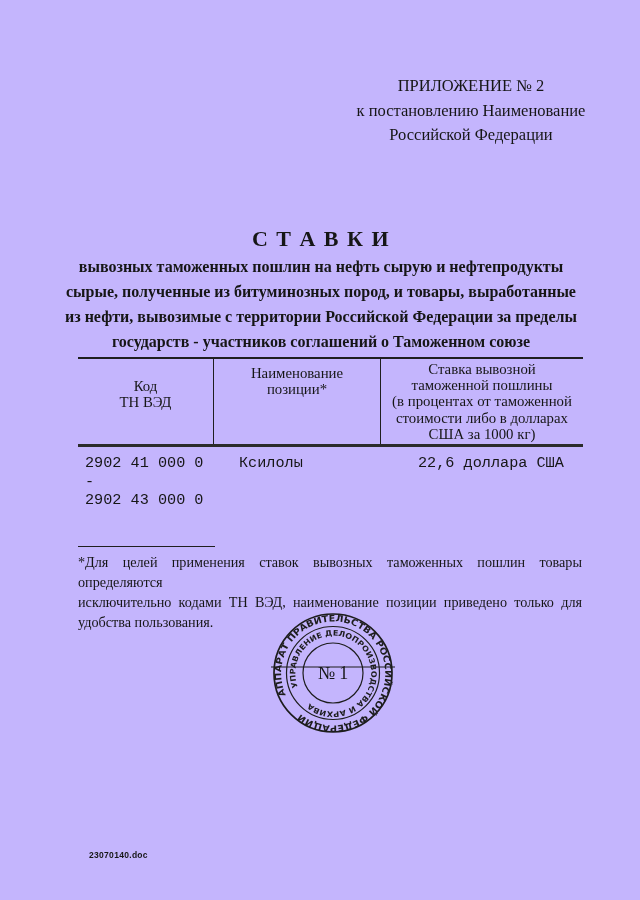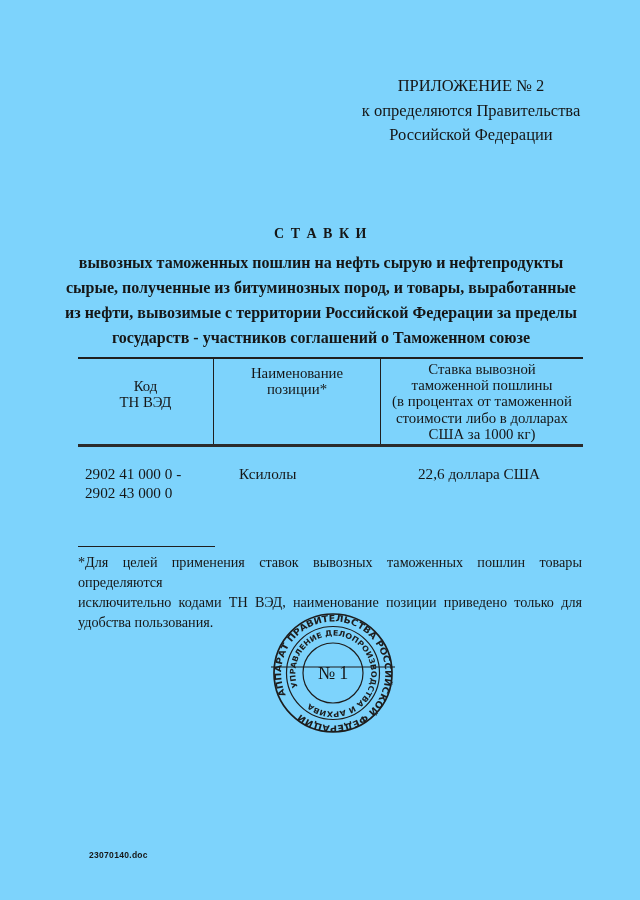--- a/index.html
+++ b/index.html
@@ -1,53 +1,53 @@
 <!DOCTYPE html>
 <html><head>
 <meta charset="utf-8">
 <style>
   html, body { margin:0; padding:0; background:#ffffff; }
   .page {
-    position:relative; width:640px; height:900px; background:#7dd3fc;
+    position:relative; width:640px; height:900px; background:#c4b5fd;
     font-family:"Liberation Serif","DejaVu Serif",serif; color:#161616;
     overflow:hidden;
   }
 
   
   .header-block {
     position:absolute; top:74px; left:350px; width:242px;
     text-align:center; font-size:16.5px; line-height:24.5px;
   }
 
   
   .title-block {
     position:absolute; top:226px; left:55px; width:532px;
     text-align:center; font-weight:700;
   }
-  .title-heading { font-size:14px; letter-spacing:1.5px; margin-bottom:8px; }
+  .title-heading { font-size:22px; letter-spacing:1.5px; margin-bottom:2px; }
   .title-body { font-size:16px; line-height:25px; white-space:pre-line; }
 
   
   .rates-table {
     position:absolute; top:357px; left:78px; width:505px;
     border-top:2px solid #1f1f1f;
   }
   .thead-row {
     display:flex; height:88px; box-sizing:border-box;
     border-bottom:3px solid #2b2b2b;
   }
   .th {
     box-sizing:border-box; text-align:center; font-size:14.8px;
     line-height:16.2px; white-space:pre-line;
   }
   .th.c1 { width:136px; border-right:1.6px solid #1f1f1f; padding-top:19px; }
   .th.c2 { width:167px; border-right:1.6px solid #1f1f1f; padding-top:6px; }
   .th.c3 { flex:1; padding-top:2px; }
 
-  .tbody-row { display:flex; padding-top:18px; }
+  .tbody-row { display:flex; padding-top:7px;font-family:Liberation Mono, monospace; }
   .td { box-sizing:border-box; font-size:15.2px; line-height:18.5px; white-space:pre-line; }
   .td.c1 { width:136px; padding-left:7px; }
   .td.c2 { width:167px; padding-left:25px; }
   .td.c3 { flex:1; padding-left:37px; }
 
   
   .footnote-rule {
     position:absolute; top:546px; left:78px; width:137px; height:0;
     border-top:1.6px solid #1f1f1f;
   }
@@ -79,21 +79,21 @@
     font-family:Liberation Sans, sans-serif;
   }
 </style>
 </head>
 <body>
 
 <div class="page">
 
   <div class="header-block">
     <div>ПРИЛОЖЕНИЕ № 2</div>
-    <div>к определяются Правительства</div>
+    <div>к постановлению Наименование</div>
     <div>Российской Федерации</div>
   </div>
 
   <div class="title-block">
     <div class="title-heading">С Т А В К И</div>
     <div class="title-body">вывозных таможенных пошлин на нефть сырую и нефтепродукты
 сырые, полученные из битуминозных пород, и товары, выработанные
 из нефти, вывозимые с территории Российской Федерации за пределы
 государств - участников соглашений о Таможенном союзе</div>
   </div>

